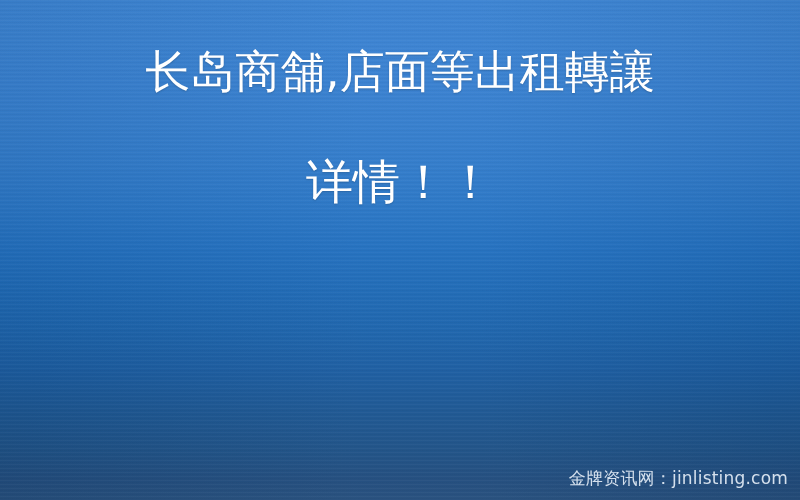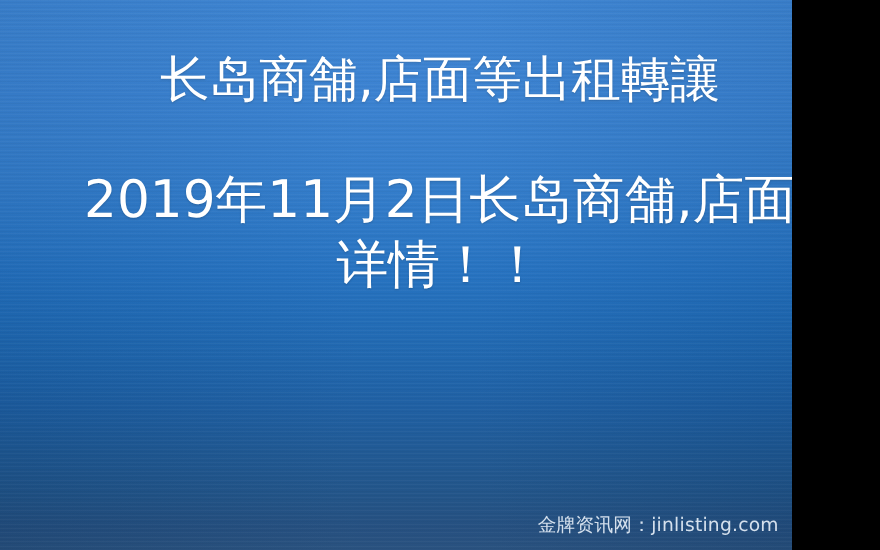--- a/index.html
+++ b/index.html
@@ -2,21 +2,21 @@
 <html><head>
 <meta charset="utf-8">
 <style>
   html, body {
     margin: 0;
     padding: 0;
     background: #000;
   }
   #poster {
     position: relative;
-    width: 720px;
+    width: 800px;
     height: 500px;
     overflow: hidden;
     font-family: "DejaVu Sans", "Liberation Sans", sans-serif;
     
     background-color: #2a76c8;
     background-image:
       linear-gradient(to bottom,
         #3b83d2 0%,
         #3a82d1 8%,
         #3880d0 17%,
@@ -111,19 +111,18 @@
   }
 </style>
 </head>
 <body>
 
 <div id="poster">
 
   <div class="layer" id="headline">长岛商舗,店面等出租轉讓</div>
 
   <div class="layer" id="body-block">
-    <span class="body-line">2019年11月2日长岛商舗,店面</span>
     <span class="body-line">详情！！</span>
   </div>
 
   <div class="layer" id="watermark">金牌资讯网：jinlisting.com</div>
 
 </div>
 
 </body></html>

